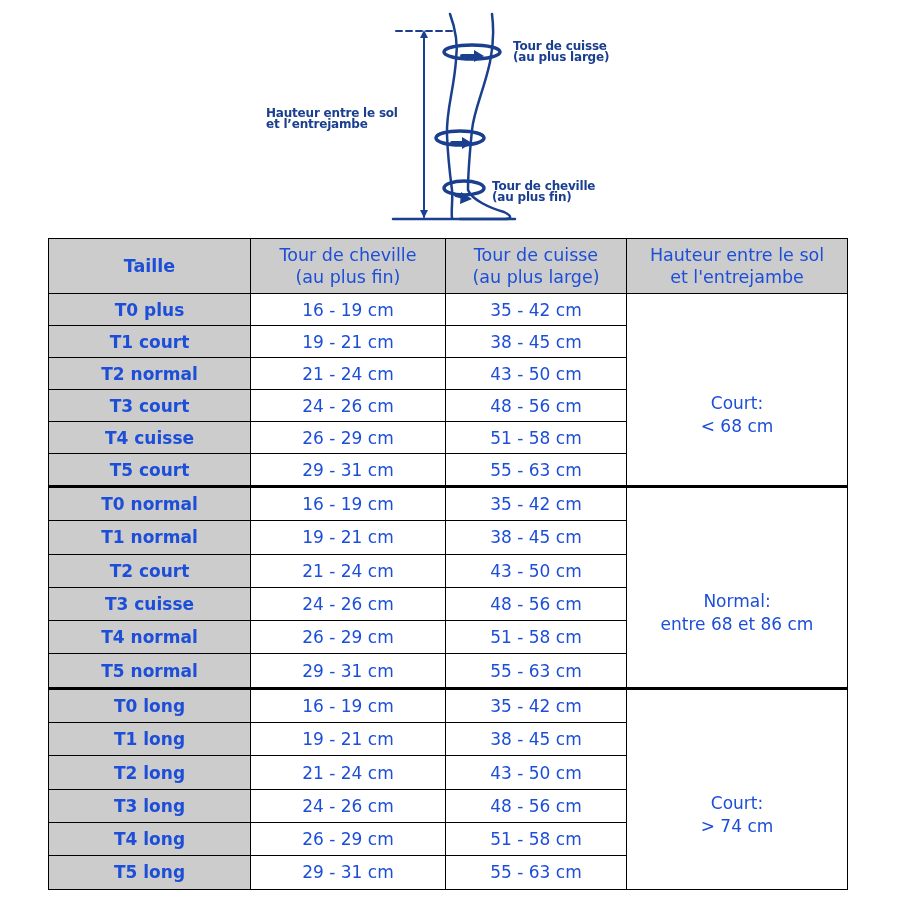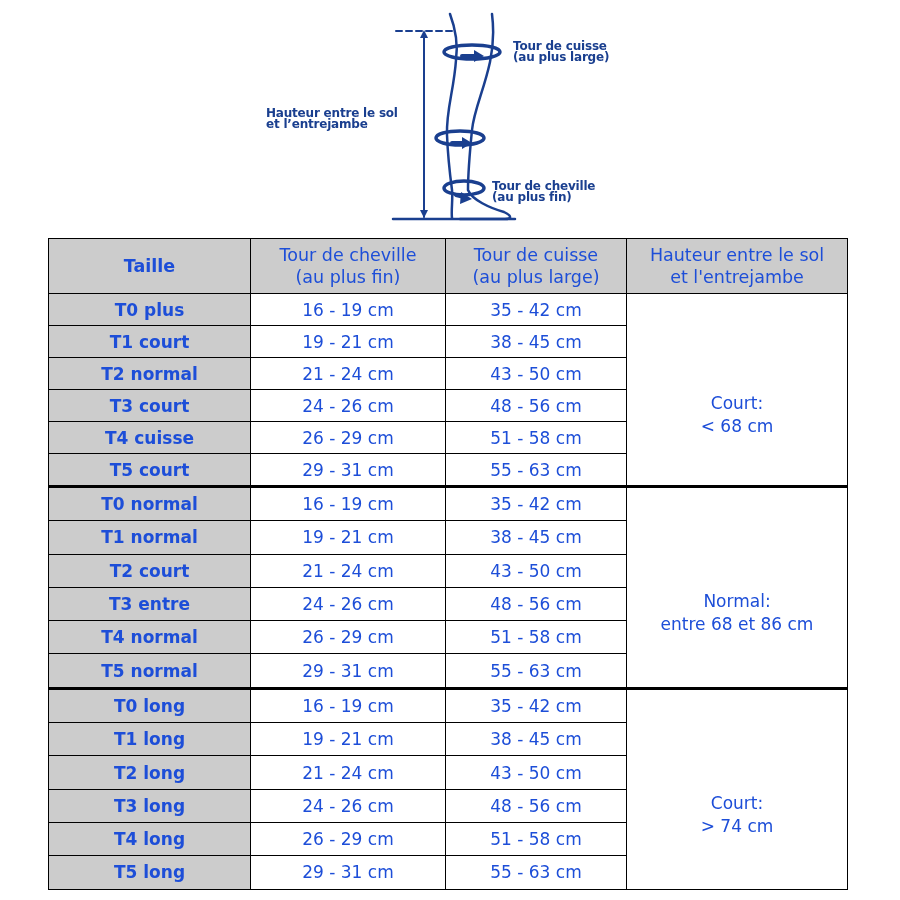--- a/index.html
+++ b/index.html
@@ -131,21 +131,21 @@
         <td class="size-name">T1 normal</td>
         <td>19 - 21 cm</td>
         <td>38 - 45 cm</td>
       </tr>
       <tr class="normal">
         <td class="size-name">T2 court</td>
         <td>21 - 24 cm</td>
         <td>43 - 50 cm</td>
       </tr>
       <tr class="normal">
-        <td class="size-name">T3 entre</td>
+        <td class="size-name">T3 cuisse</td>
         <td>24 - 26 cm</td>
         <td>48 - 56 cm</td>
       </tr>
       <tr class="normal">
         <td class="size-name">T4 normal</td>
         <td>26 - 29 cm</td>
         <td>51 - 58 cm</td>
       </tr>
       <tr class="normal">
         <td class="size-name">T5 normal</td>

